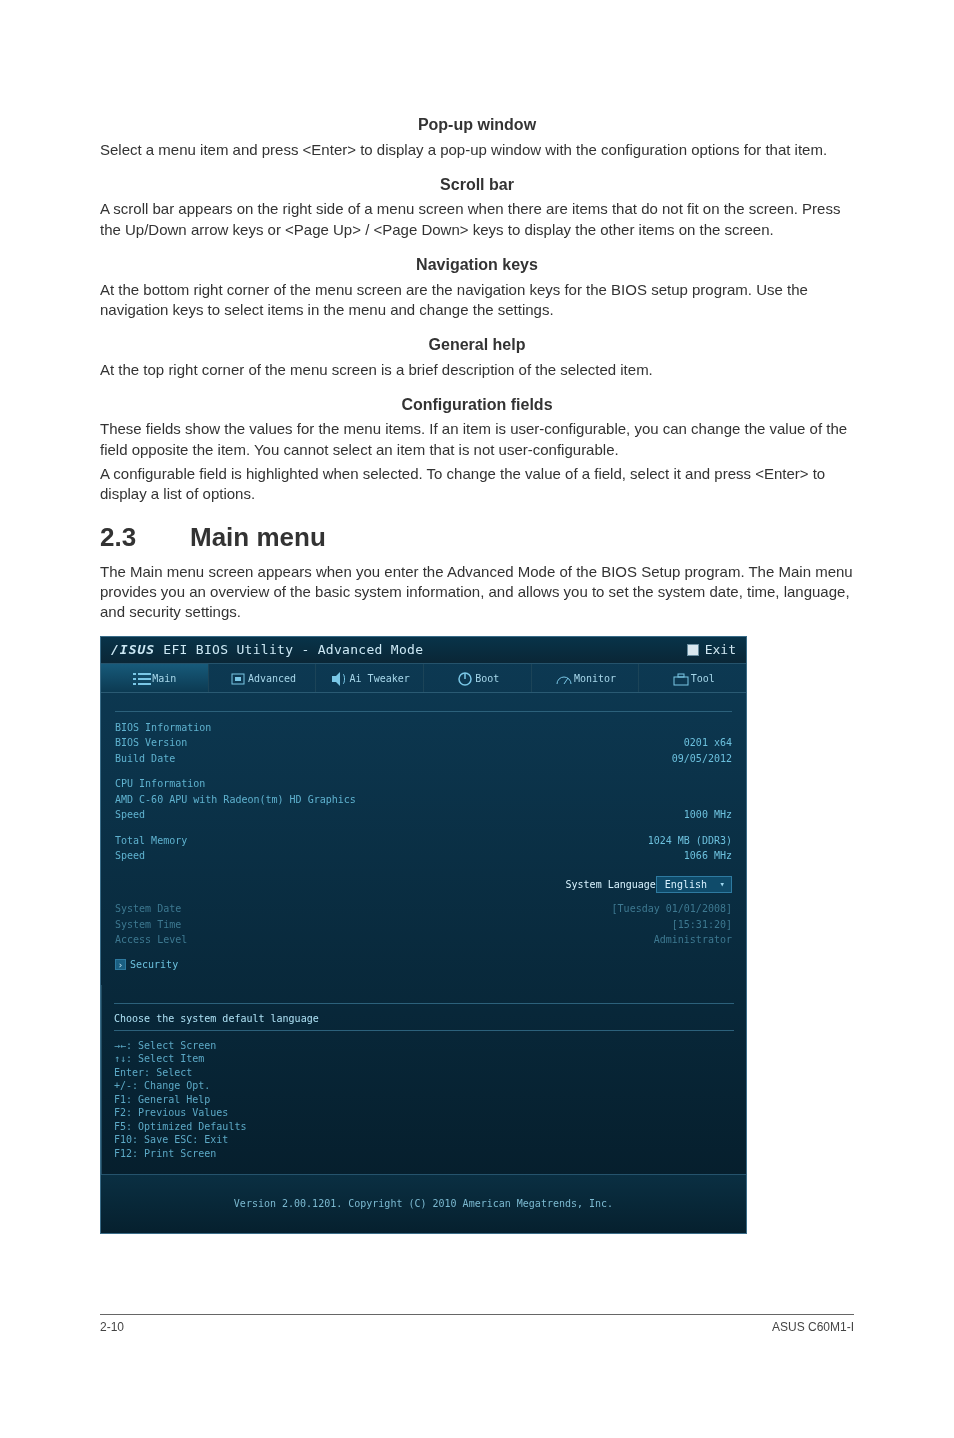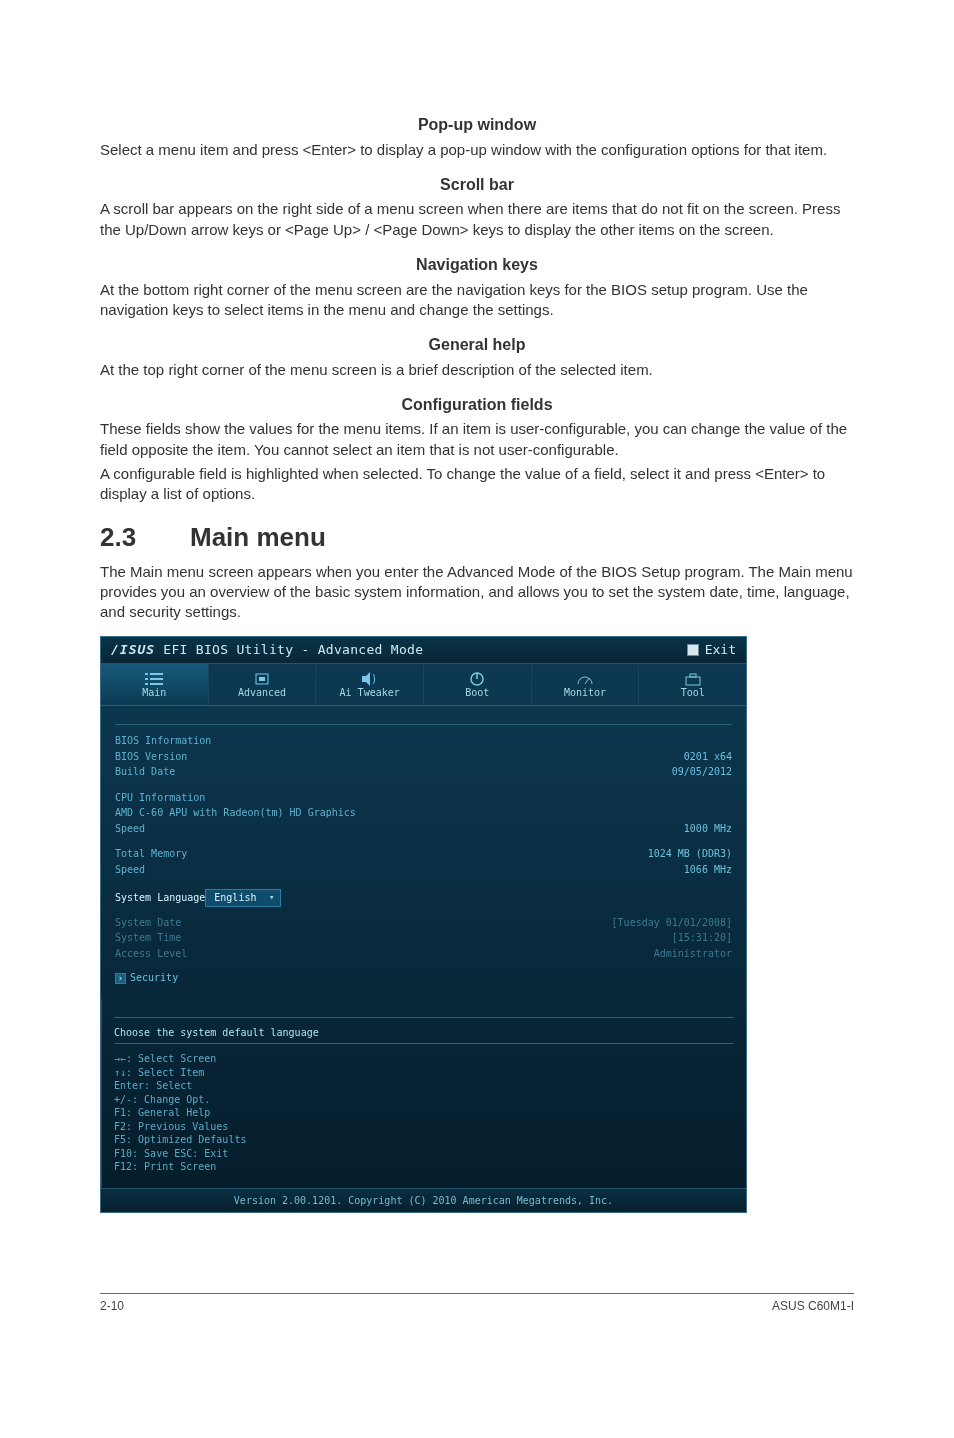--- a/index.html
+++ b/index.html
@@ -57,21 +57,21 @@
   .bios-exit .icon {
     width:12px; height:12px; background:#d9e7ef; border:1px solid #6a8ea0;
   }
   .bios-tabs {
     display:flex;
     border-bottom:1px solid #2a5a73;
   }
   .bios-tab {
     flex:1;
     display:flex;
-    flex-direction:column;
+    flex-direction:row;
     align-items:center;
     justify-content:center;
     padding:8px 4px 6px;
     border-right:1px solid #1c4458;
     color:#a7d7ea;
     font-size:10px;
   }
   .bios-tab:last-child { border-right:none; }
   .bios-tab.active {
     background: linear-gradient(#175a7a,#0c3a52);
@@ -96,21 +96,21 @@
   }
   .divider { border-top:1px solid #2c617b; margin: 4px 0 8px; }
   .info-row {
     display:flex; justify-content:space-between;
     padding:1px 0;
     color:#5fb2cf;
   }
   .info-row .val { color:#6cc0dd; }
   .info-group { margin-bottom:10px; }
   .lang-row {
-    display:flex; justify-content:flex-start; align-items:center;
+    display:flex; justify-content:flex-end; align-items:center;
     color:#d8f3ff; padding:2px 0;
   }
   .lang-select {
     background:#0f4b6a;
     border:1px solid #2e7aa0;
     color:#d9f2ff;
     padding:1px 24px 1px 8px;
     font-size:10px;
     position:relative;
   }
@@ -124,21 +124,21 @@
   .sec-row { margin-top:10px; color:#6cc0dd; display:flex; align-items:center; gap:4px; }
   .sec-row .chev {
     background:#1a5f82; border:1px solid #2e7aa0; color:#c7ebf9;
     width:11px; height:11px; display:inline-flex; align-items:center; justify-content:center;
     font-size:9px;
   }
   .right-top { color:#aee1f4; }
   .nav-keys { color:#5ca9c6; line-height:1.35; font-size:10px; }
   .bios-footer {
     text-align:center;
-    padding:5px 0;
+    padding:22px 0;
     border-top:1px solid #25536c;
     background: linear-gradient(#0a2f42,#06202e);
     color:#7bb9d0;
     font-size:10px;
   }
 
   
   .page-foot {
     border-top:1px solid #666;
     margin-top: 80px;

